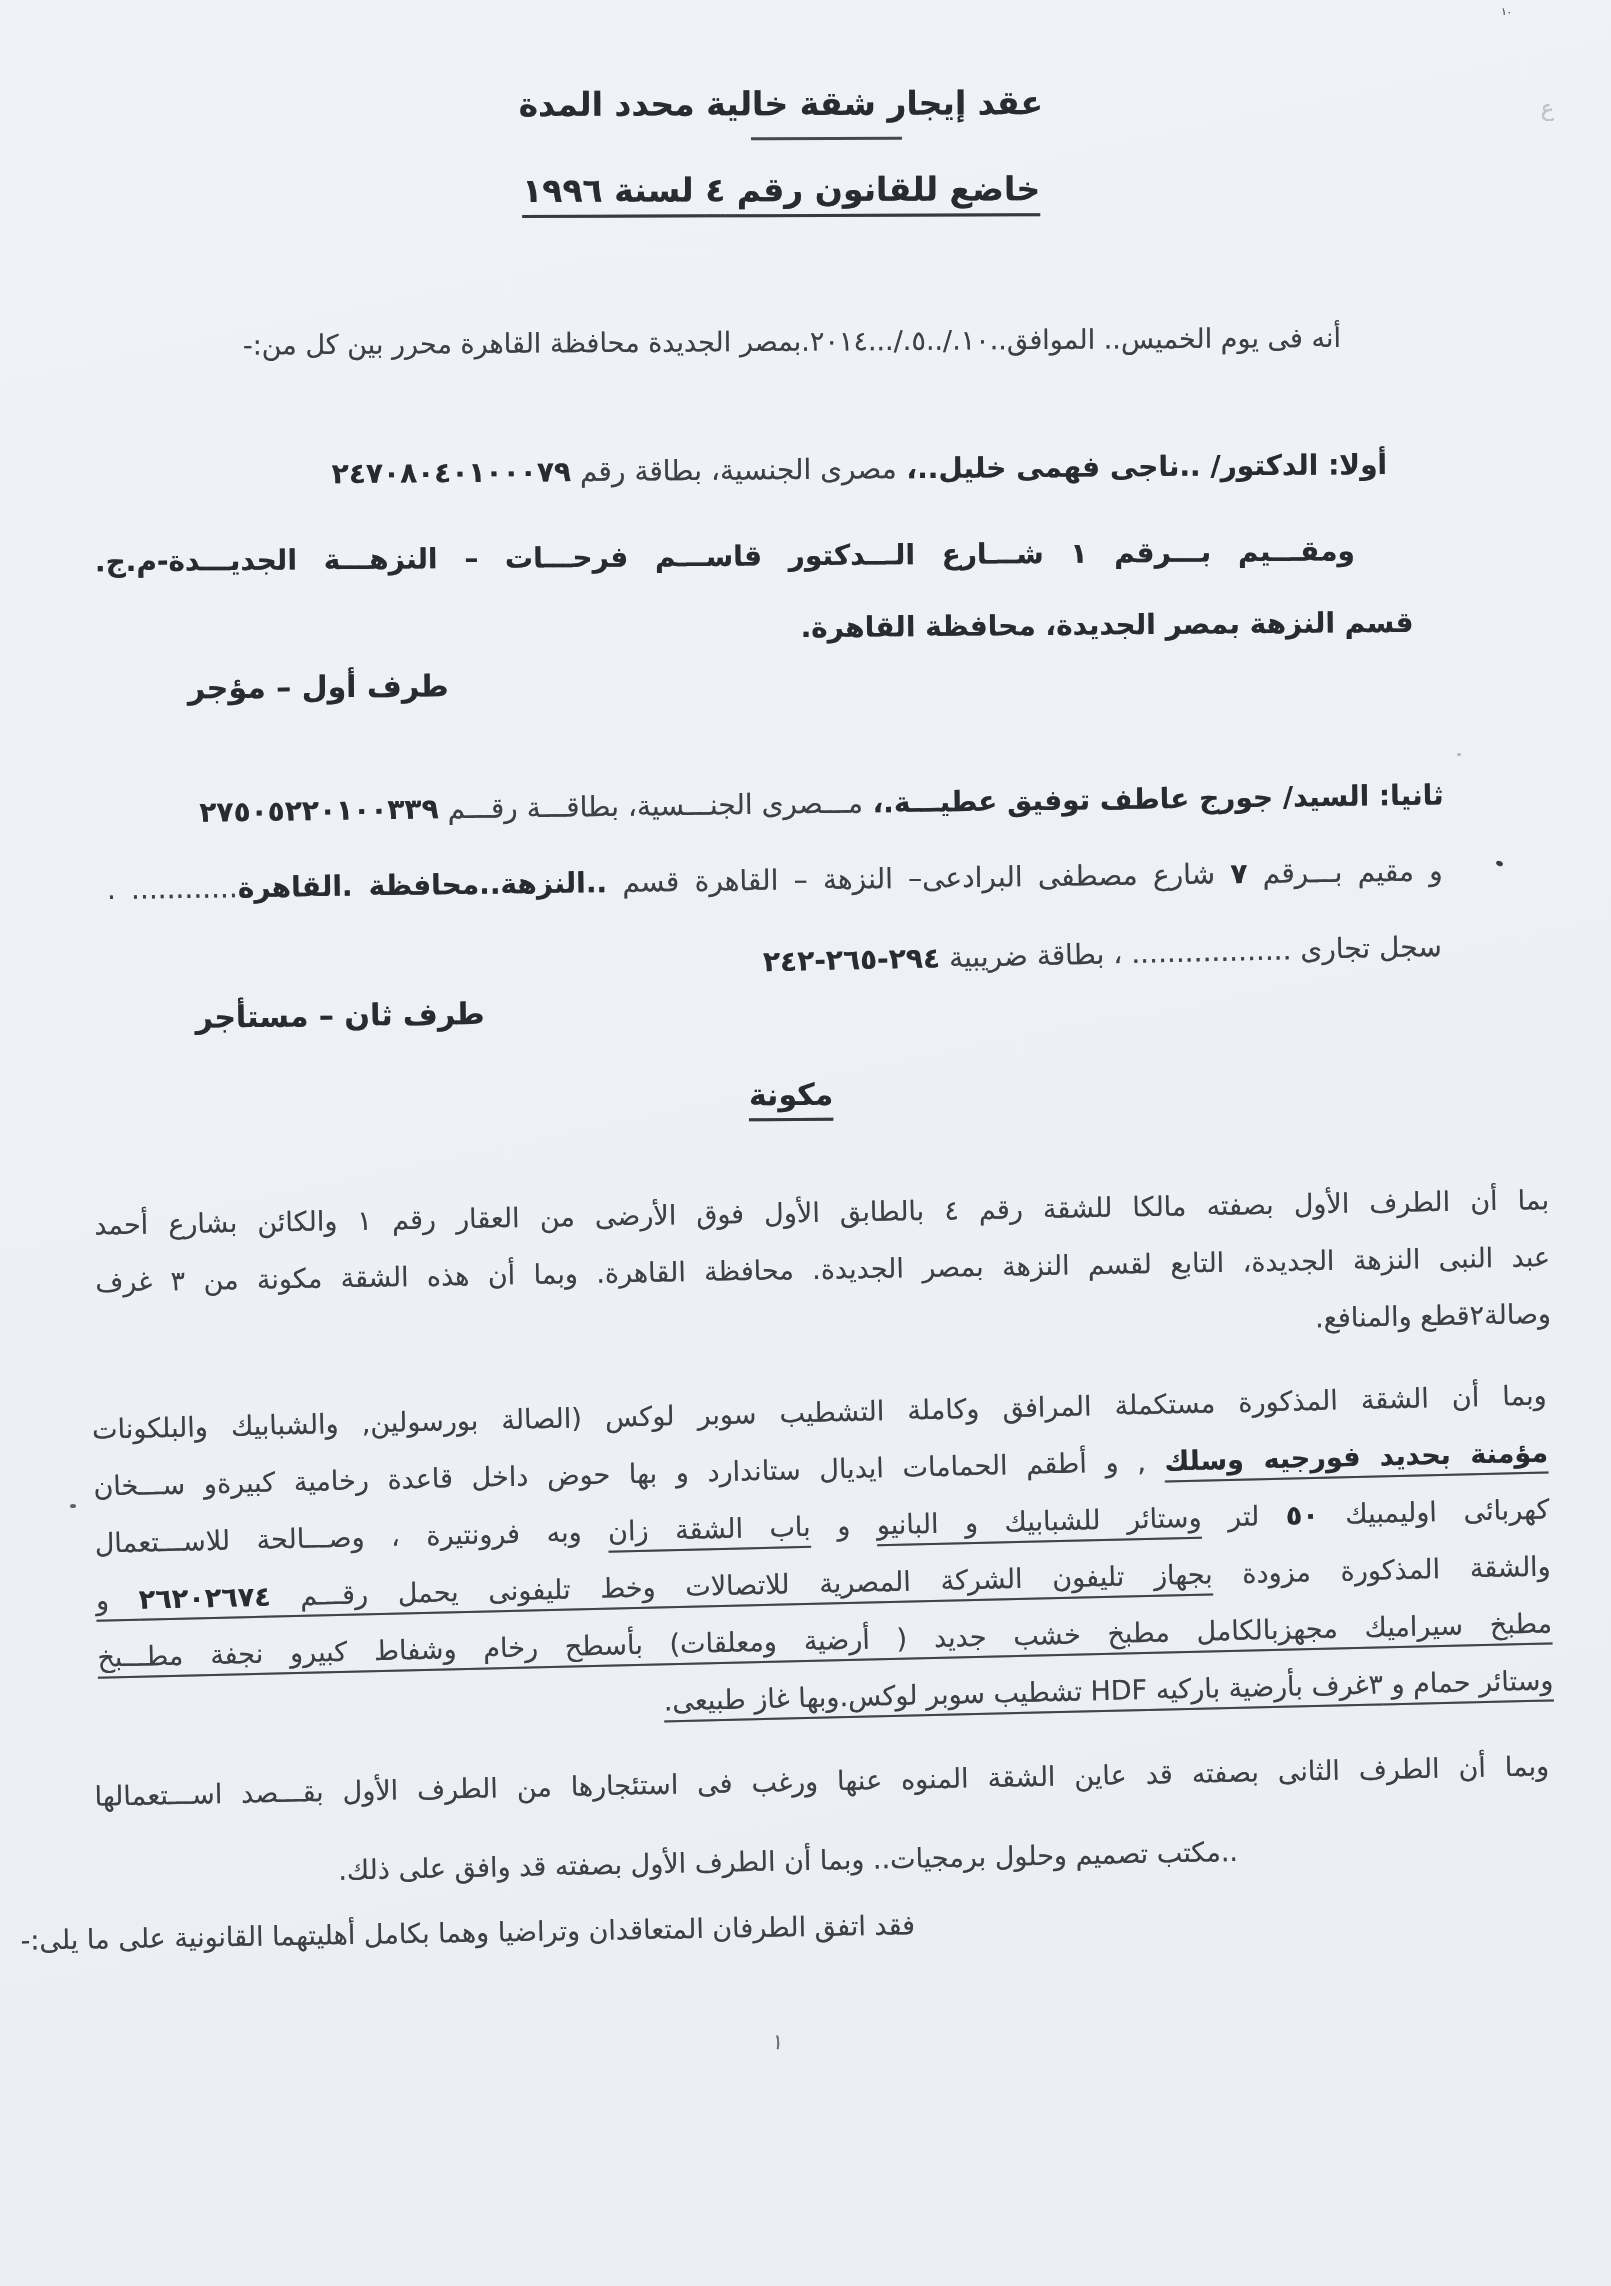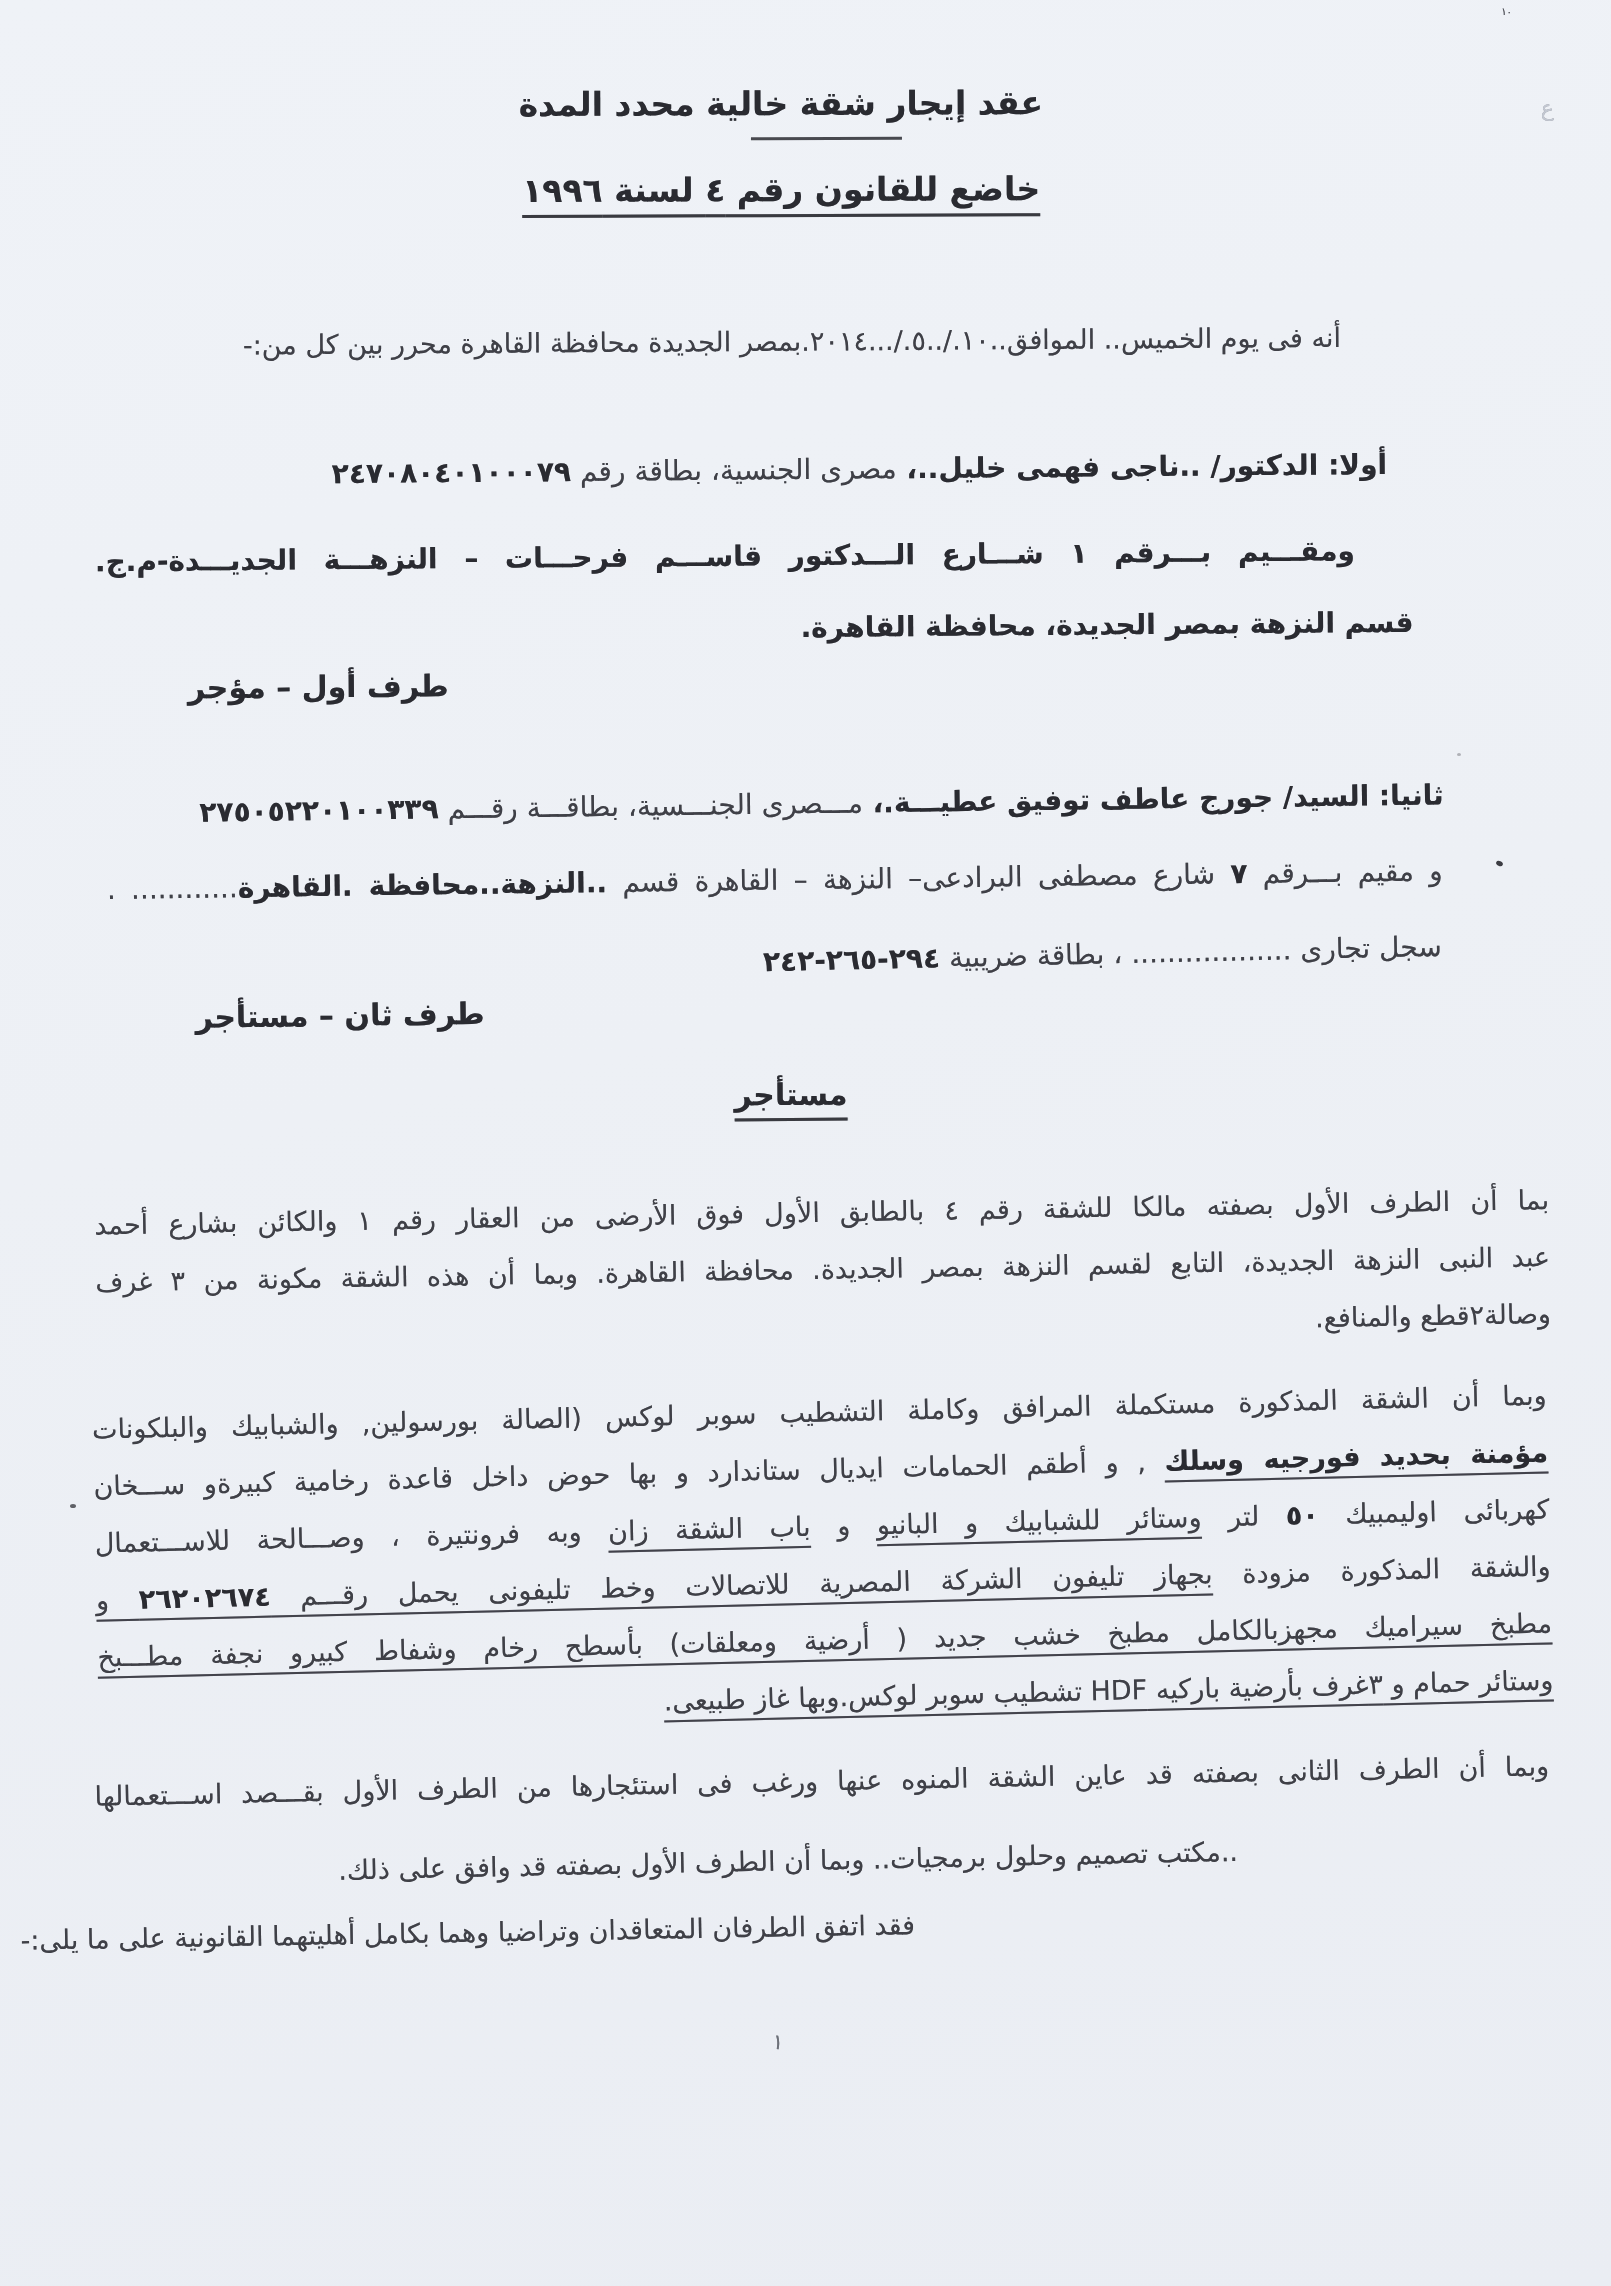--- a/index.html
+++ b/index.html
@@ -89,21 +89,21 @@
   </div>
 
   <div class="sec party party2">
     <div class="line nw p2r-a"><span class="b">ثانيا: السيد/ جورج عاطف توفيق عطيـــة.، </span><span>مـــصرى الجنـــسية، بطاقـــة رقـــم </span><span class="b">٢٧٥٠٥٢٢٠١٠٠٣٣٩</span></div>
     <div class="line j p2r-b"><span>و مقيم بـــرقم </span><span class="b">٧</span><span>   شارع مصطفى البرادعى– النزهة – القاهرة   قسم </span><span class="b">..النزهة..محافظة .القاهرة</span><span>............ .</span></div>
     <div class="line nw p2r-c"><span>سجل تجارى .................. ، بطاقة ضريبية </span><span class="b">٢٩٤-٢٦٥-٢٤٢</span></div>
     <div class="role role2">طرف ثان – مستأجر</div>
   </div>
 
   <div class="sec heading">
-    <span class="u2">مستأجر</span>
+    <span class="u2">مكونة</span>
   </div>
 
   <div class="sec para p1">
     <div class="line j"><span>بما أن الطرف الأول بصفته مالكا للشقة رقم ٤ بالطابق الأول فوق الأرضى من العقار رقم ١ والكائن بشارع أحمد</span></div>
     <div class="line j"><span>عبد النبى النزهة الجديدة، التابع لقسم النزهة بمصر الجديدة. محافظة القاهرة. وبما أن هذه الشقة مكونة من  ٣  غرف</span></div>
     <div class="line"><span>وصالة٢قطع والمنافع.</span></div>
   </div>
 
   <div class="sec para p2">
     <div class="line j"><span>وبما أن الشقة المذكورة  مستكملة المرافق وكاملة التشطيب سوبر لوكس (الصالة بورسولين, والشبابيك والبلكونات</span></div>

